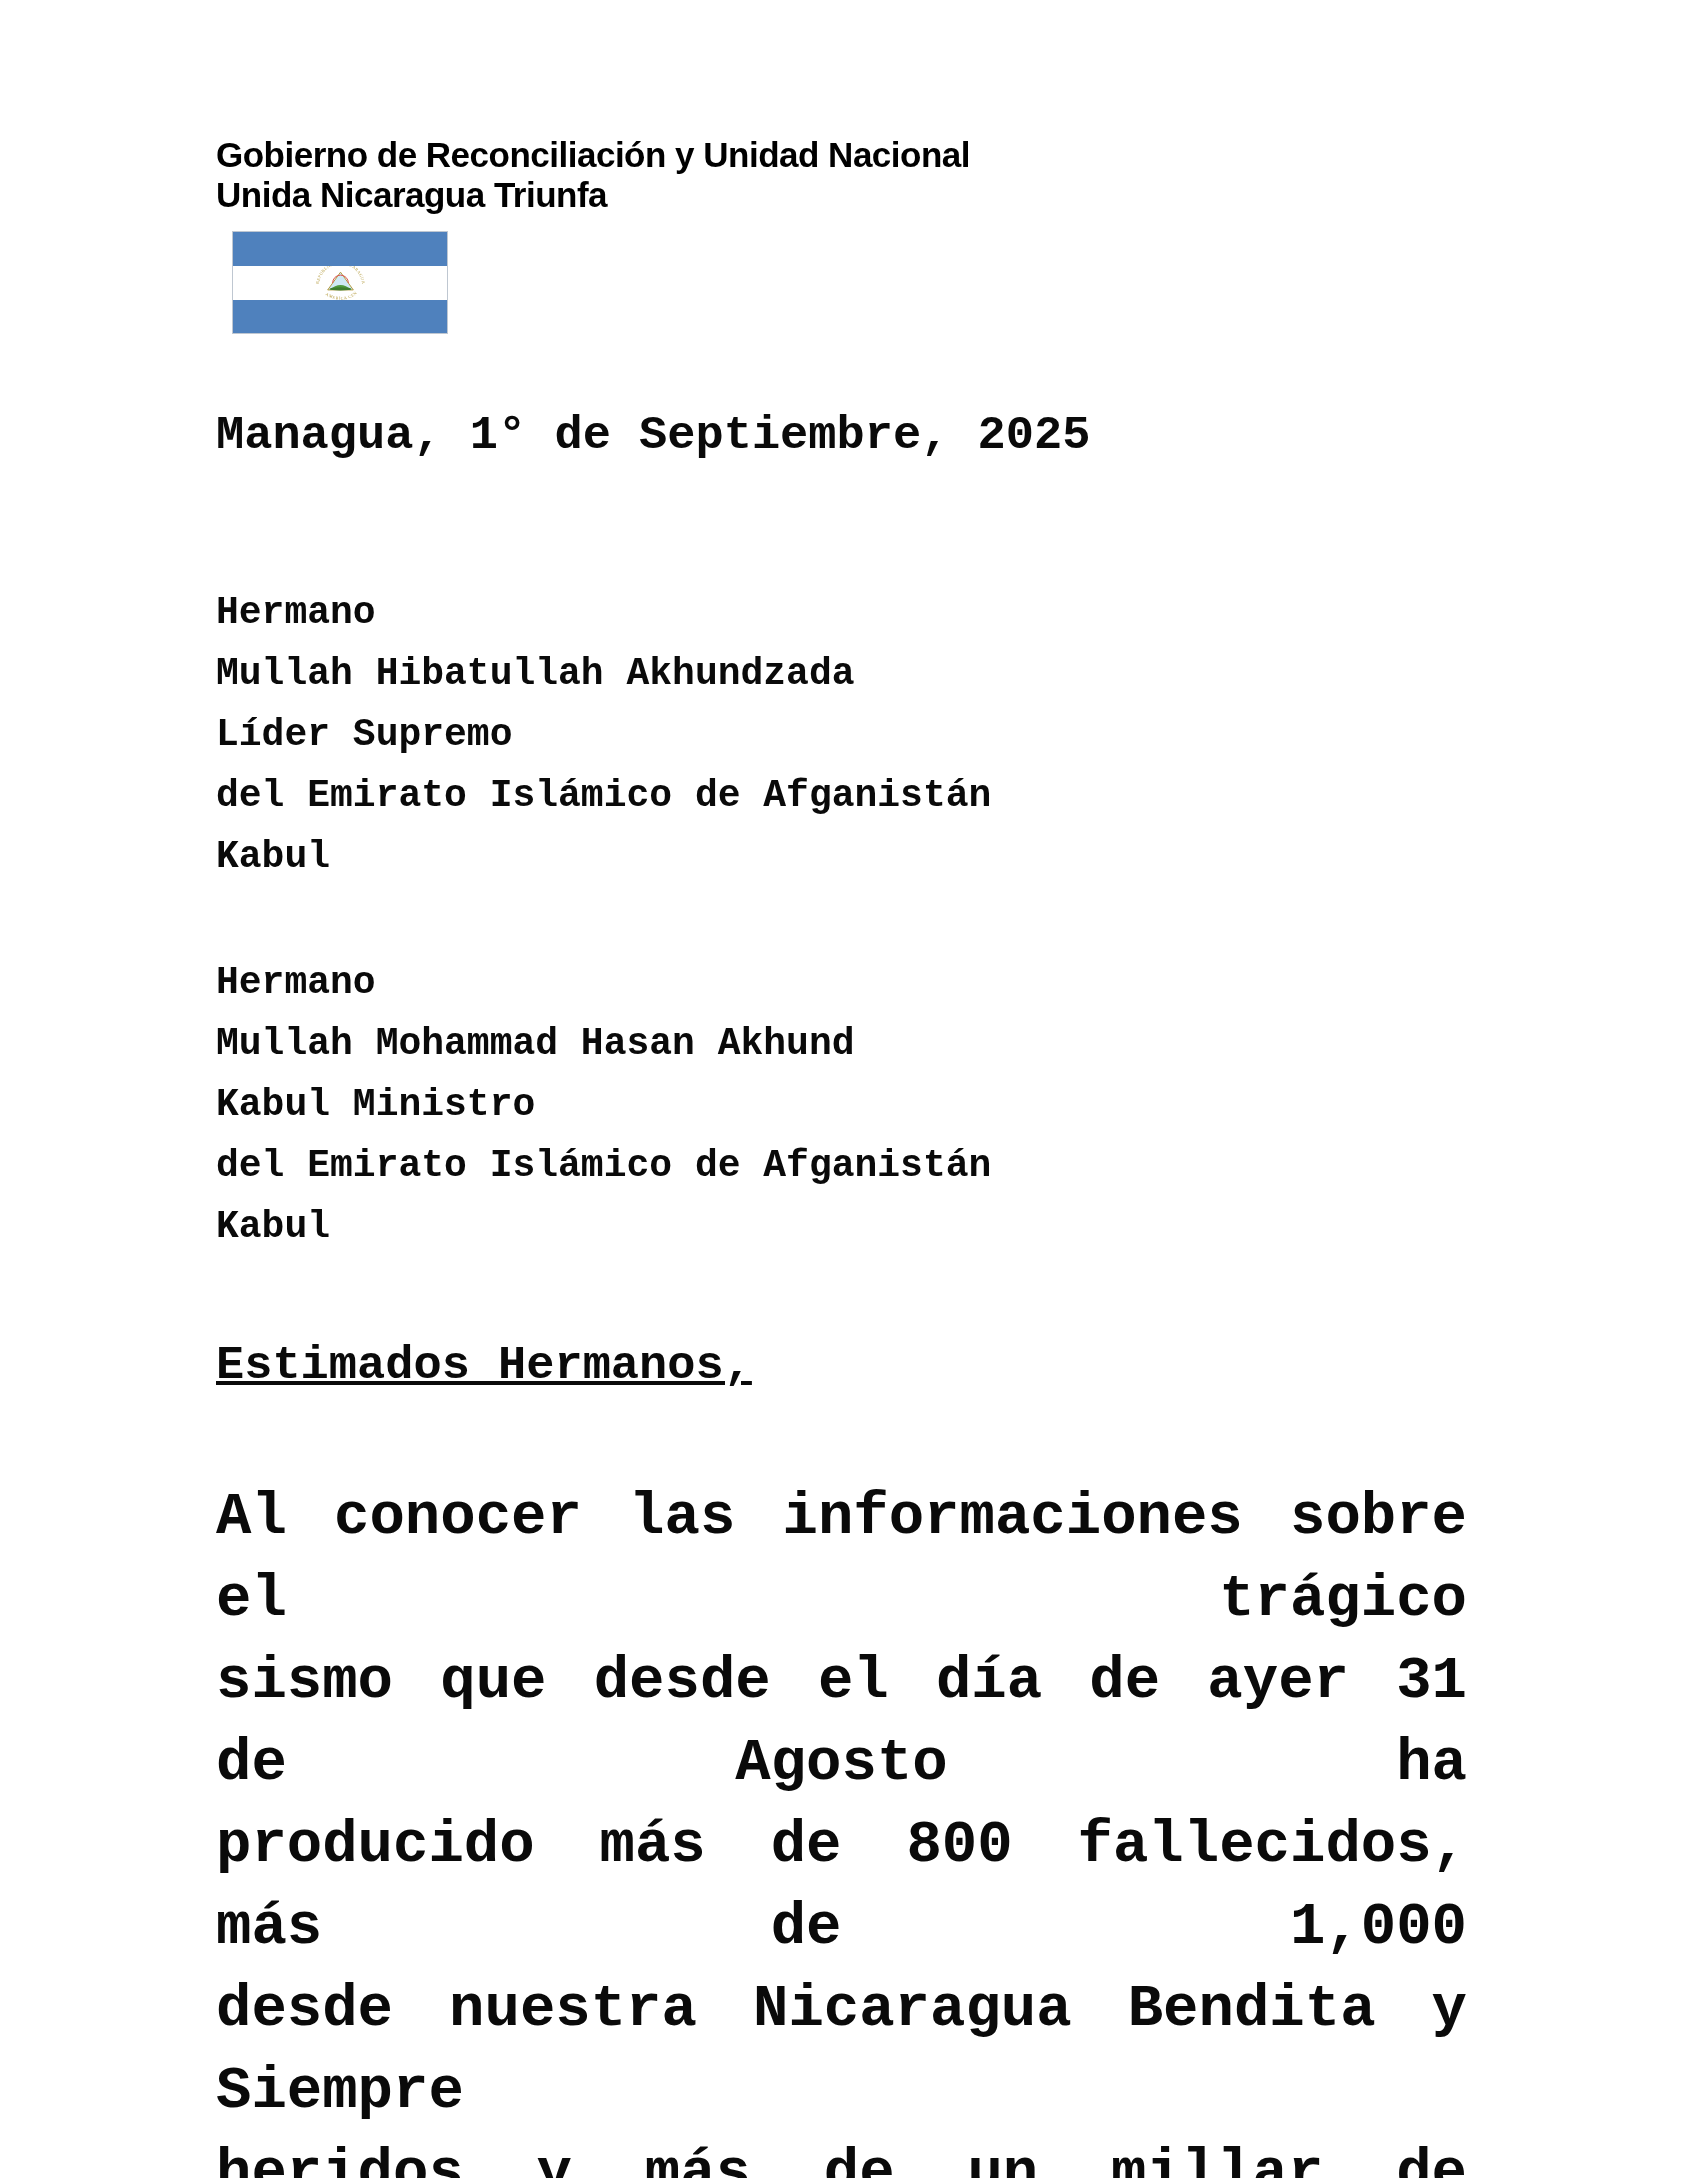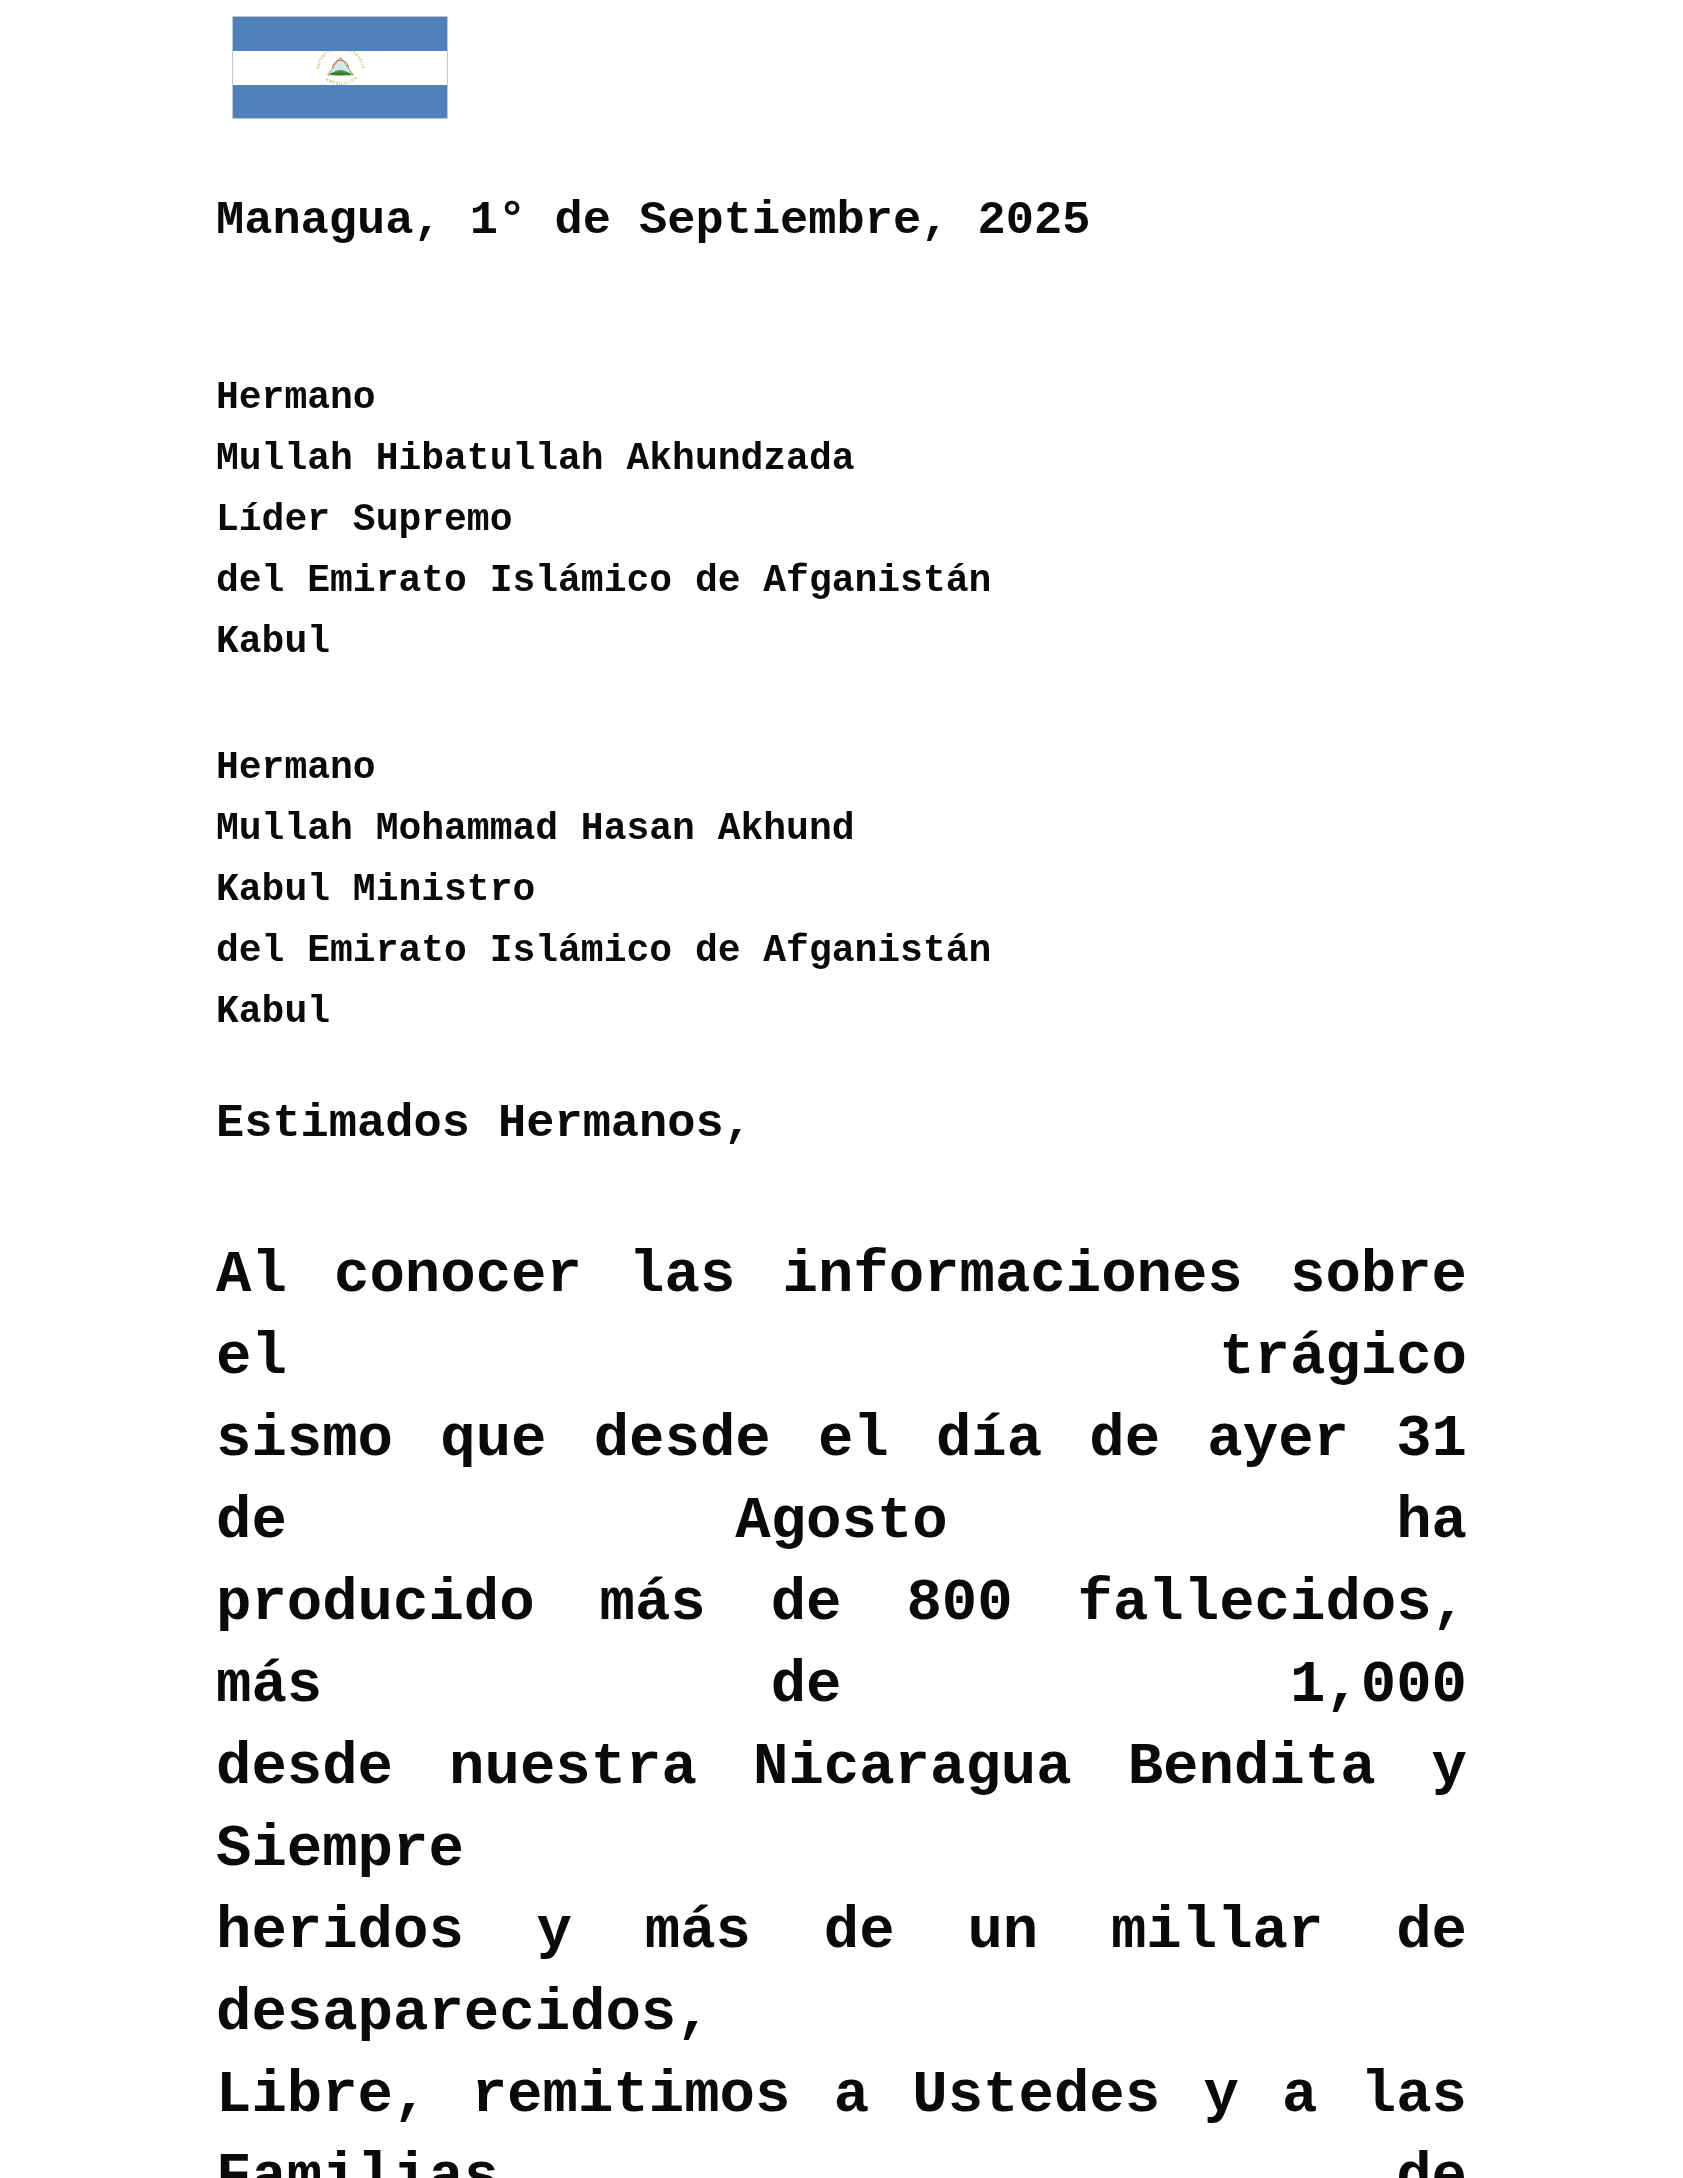--- a/index.html
+++ b/index.html
@@ -59,40 +59,45 @@
     white-space: nowrap;
   }
   .recipient-block { margin-top: 117px; }
   .recipient-block.second { margin-top: 65px; }
   .recipient-block .rline {
     font-size: 38px;
     line-height: 61px;
     white-space: nowrap;
   }
   .salutation {
-    margin-top: 51px;
+    margin-top: 78px;
     font-size: 47px;
     line-height: 61px;
     white-space: nowrap;
+    text-decoration: underline;
   }
   .body-paragraph { margin-top: 81px; }
   .body-paragraph .jline {
     font-size: 59px;
     line-height: 82px;
     text-align: justify;
     text-align-last: justify;
     width: 1251px;
   }
 </style>
 </head>
 <body>
 
 <div class="page">
   <div class="content">
 
+    <div class="header">
+      <div>Gobierno de Reconciliación y Unidad Nacional</div>
+      <div>Unida Nicaragua Triunfa</div>
+    </div>
 
     <div class="flag">
       <div class="stripe blue"></div>
       <div class="stripe white">
         <svg width="63" height="34" viewBox="0 0 64 34">
 
           <defs>
             <path id="arcTop" d="M 10 20 A 22 22 0 0 1 54 20"></path>
             <path id="arcBottom" d="M 14 26 A 20 14 0 0 0 50 26"></path>
           </defs>

